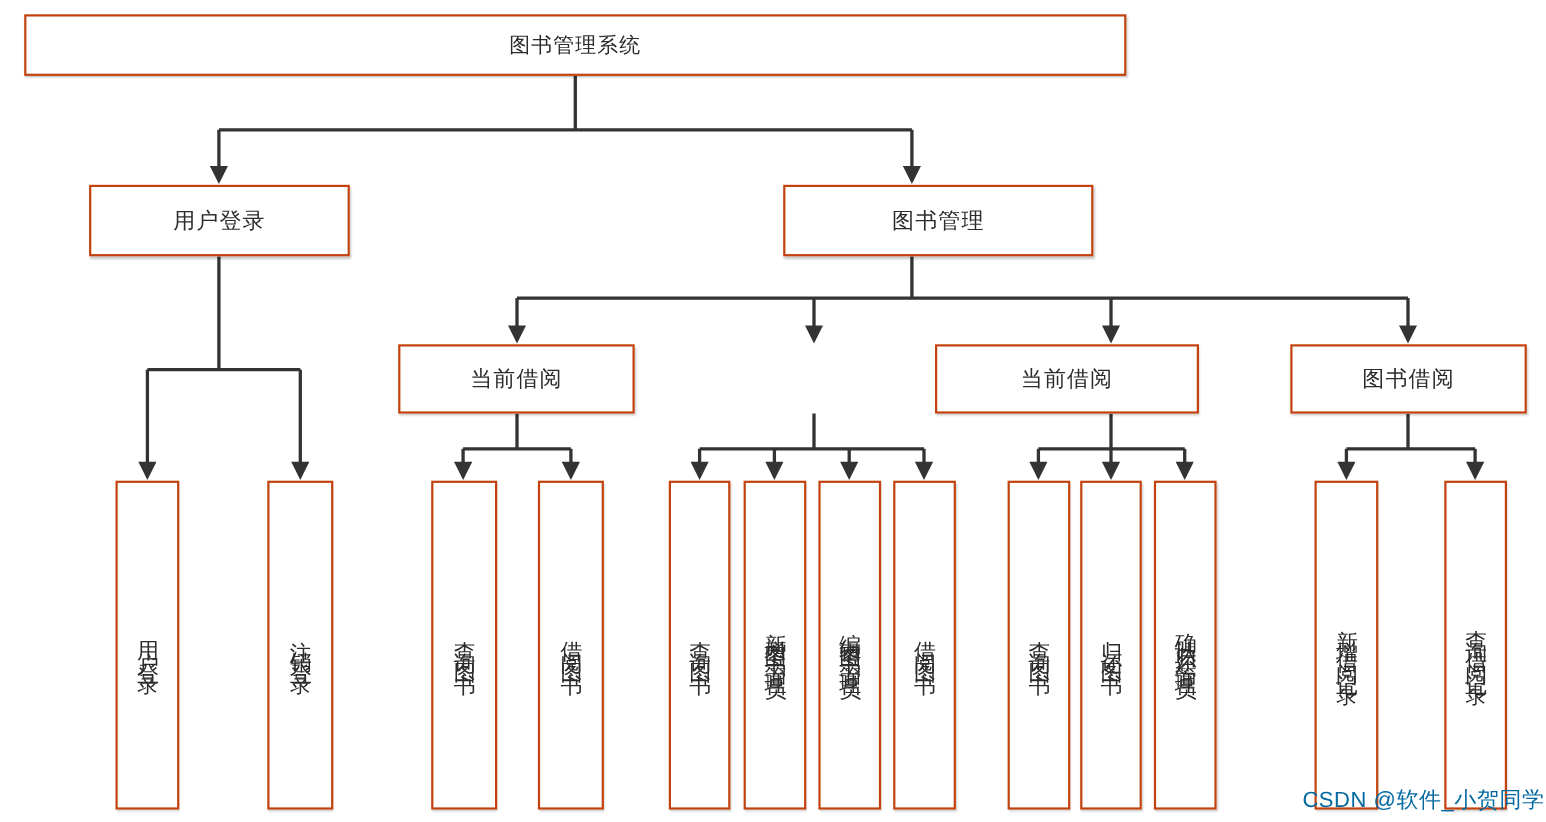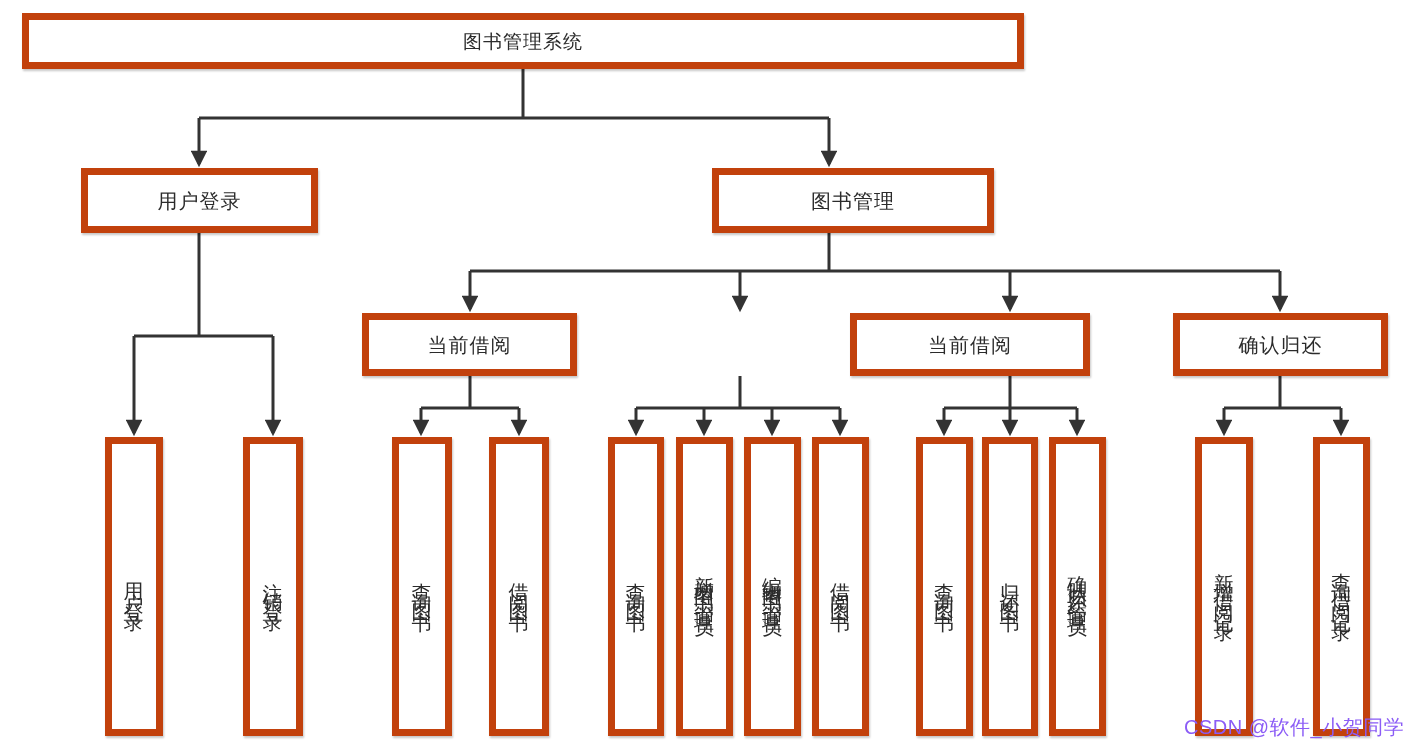--- a/index.html
+++ b/index.html
@@ -10,21 +10,21 @@
     background: #ffffff;
     font-family: "Liberation Sans", "DejaVu Sans", sans-serif;
     color: #2b2b2b;
     overflow: hidden;
   }
   #wires { position: absolute; left: 0; top: 0; }
   .node {
     position: absolute;
     box-sizing: border-box;
     background: #ffffff;
-    border: 7px solid #c2410c;
+    border: 2px solid #c2410c;
     display: flex;
     align-items: center;
     justify-content: center;
     box-shadow: 1px 2px 2px rgba(0,0,0,0.22);
     z-index: 2;
   }
   .hlabel {
     font-size: 20px;
     letter-spacing: 1px;
     white-space: nowrap;
@@ -37,21 +37,21 @@
     font-size: 20px;
     letter-spacing: 10px;
     line-height: 1;
     white-space: nowrap;
   }
   .watermark {
     position: absolute;
     left: 1184px;
     top: 714px;
     font-size: 20px;
-    color: #8b5cf6;
+    color: #0369a1;
     white-space: nowrap;
     z-index: 3;
     letter-spacing: 0.5px;
   }
 </style>
 </head>
 <body>
 
 <div id="canvas">
 
@@ -109,21 +109,21 @@
     <span class="hlabel">图书管理</span>
   </div>
 
   <div class="node" style="left:362px; top:313px; width:215px; height:63px;">
     <span class="hlabel">当前借阅</span>
   </div>
   <div class="node" style="left:850px; top:313px; width:240px; height:63px;">
     <span class="hlabel">当前借阅</span>
   </div>
   <div class="node" style="left:1173px; top:313px; width:215px; height:63px;">
-    <span class="hlabel">确认归还</span>
+    <span class="hlabel">图书借阅</span>
   </div>
 
   <div class="node" style="left:105px; top:437px; width:58px; height:299px;">
     <span class="vtext">用户登录</span>
   </div>
   <div class="node" style="left:243px; top:437px; width:60px; height:299px;">
     <span class="vtext">注销登录</span>
   </div>
 
   <div class="node" style="left:392px; top:437px; width:60px; height:299px;">

